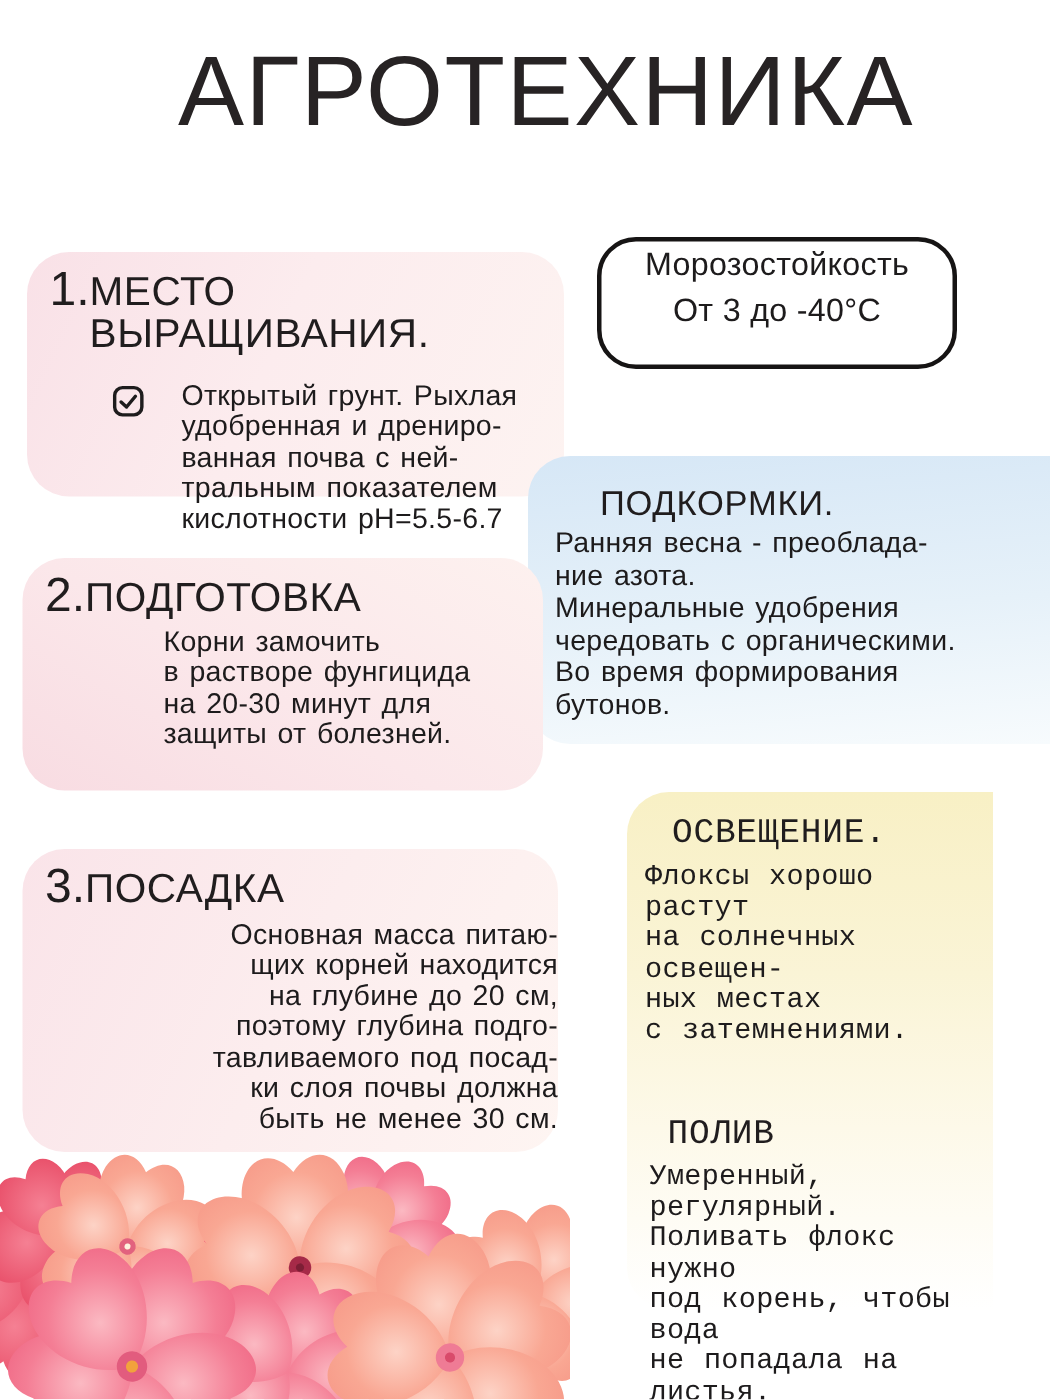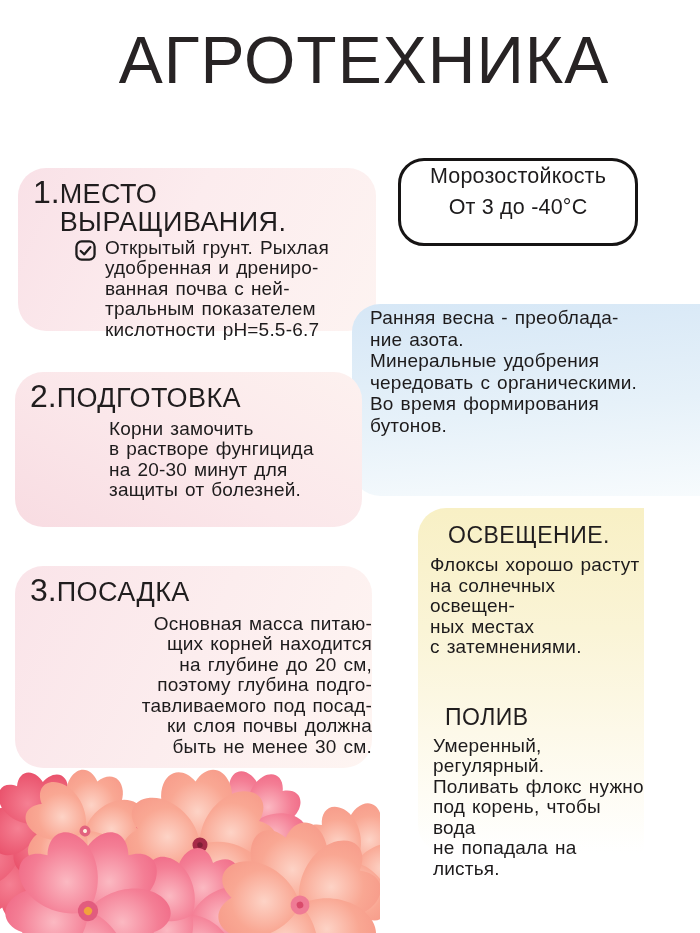--- a/index.html
+++ b/index.html
@@ -31,36 +31,37 @@
   .card-feeding {
     left:352px; top:304px; width:348px; height:192px;
     border-radius:28px 0 0 28px;
     background:linear-gradient(175deg,#d6e7f6 0%,#e6f1f9 55%,#f7fbfd 100%);
   }
   .card-preparation {
     left:15px; top:372px; width:347px; height:155px;
     background:linear-gradient(30deg,#f8dce2 0%,#fbe7ea 45%,#fdf1ef 100%);
   }
   .card-lighting {
-    left:418px; top:508px; width:226px; height:345px;
+    left:418px; top:528px; width:244px; height:345px;
     border-radius:28px 0 0 28px;
     background:linear-gradient(180deg,#f8f0c5 0%,#faf4d6 35%,#fdf9e9 65%,rgba(255,253,246,0) 100%);
+    font-family:Liberation Mono, monospace;
   }
   .card-planting {
     left:15px; top:566px; width:357px; height:202px;
     background:linear-gradient(115deg,#fae4e9 0%,#fcedee 50%,#fef5f2 100%);
   }
   .h-row { display:flex; align-items:baseline; padding:8px 0 0 15px; line-height:1.05; }
   .h-num { font-size:32px; font-weight:400; color:#201d1e; }
   .h-label { font-size:27px; font-weight:400; letter-spacing:0.4px; color:#201d1e; }
   .body-text {
     font-size:19px; line-height:20.5px; color:#1d1b1c;
     white-space:pre-line; word-spacing:1.5px; letter-spacing:0.2px;
   }
-  .check-row { display:flex; gap:9px; margin:1px 0 0 57px; }
+  .check-row { display:flex; gap:25px; margin:18px 0 0 57px; }
   .check-icon { flex:0 0 auto; margin-top:2px; }
   .sub-title { font-size:23px; font-weight:500; letter-spacing:0.5px; color:#201d1e; }
   .feeding-title { margin:18px 0 0 48px; }
   .feeding-text { margin:3px 0 0 18px; line-height:21.5px; }
   .prep-text { margin:5px 0 0 94px; }
   .light-title { margin:14px 0 0 30px; }
   .light-text { margin:6px 0 0 12px; }
   .water-title { margin:46px 0 0 27px; }
   .water-text { margin:5px 0 0 15px; }
   .plant-text { margin:6px 0 0 69px;text-align:right; }
@@ -92,20 +93,21 @@
 кислотности pH=5.5-6.7</div>
     </div>
   </div>
 
   <div class="card card-frost">
     <div class="frost-text">Морозостойкость
 От 3 до -40°С</div>
   </div>
 
   <div class="card card-feeding">
+    <div class="sub-title feeding-title">ПОДКОРМКИ.</div>
     <div class="body-text feeding-text">Ранняя весна - преоблада-
 ние азота.
 Минеральные удобрения
 чередовать с органическими.
 Во время формирования
 бутонов.</div>
   </div>
 
   <div class="card card-preparation">
     <div class="h-row">

